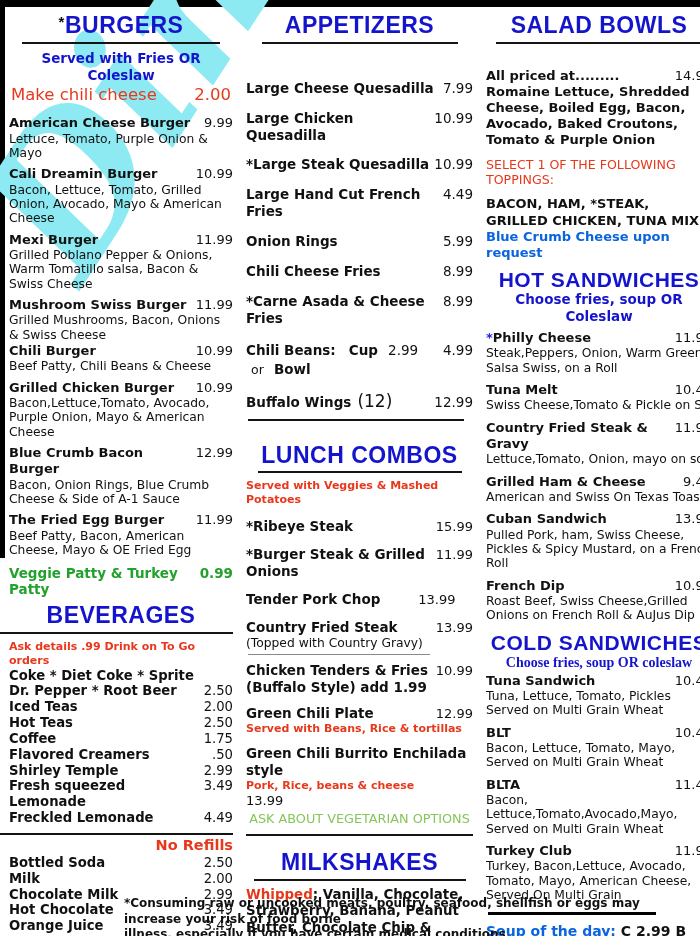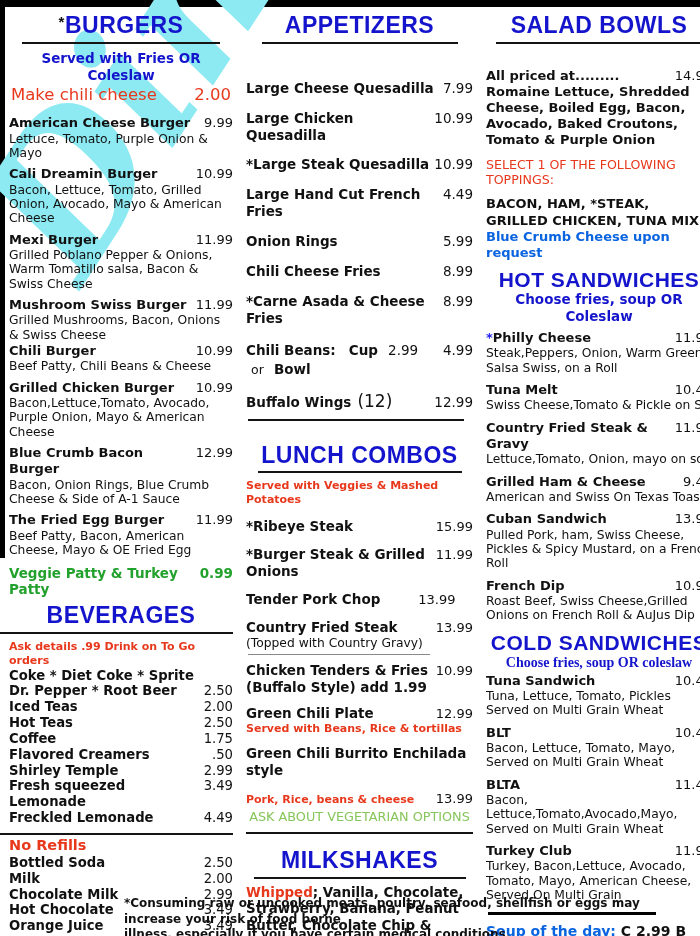--- a/index.html
+++ b/index.html
@@ -46,21 +46,21 @@
   .item{margin-top:6px;}
   .item.tight{margin-top:1px;}
 
   .chili-row{display:flex;justify-content:space-between;color:#e8381c;
       font-size:16.5px;line-height:1.2;padding:1px 2px 5px 2px;}
   .veggie-row{display:flex;color:#22a12c;font-weight:bold;font-size:13.5px;margin-top:8px;}
   .veggie-row .vp{margin-left:14px;}
 
   .brow{display:flex;justify-content:space-between;font-size:13.2px;line-height:1.2;}
   .brow .bn{font-weight:bold;}
-  .no-refills{text-align:left;font-weight:bold;font-size:14.5px;color:#e8381c;line-height:1.3;}
+  .no-refills{text-align:right;font-weight:bold;font-size:14.5px;color:#e8381c;line-height:1.3;}
 
   .approw{display:flex;justify-content:space-between;align-items:baseline;margin-bottom:13px;}
   .approw .nm{font-size:13.5px;}
   .approw .pr{font-size:13.5px;}
   .cb-or{font-size:12.5px;margin:0 5px;}
   .ct{font-size:17px;margin-left:6px;margin-top:44px;}
 
   .lrow{display:flex;justify-content:space-between;align-items:baseline;margin-top:11px;}
   .lrow.inset{justify-content:flex-start;}
   .lrow.inset .pr{margin-left:38px;}
@@ -305,21 +305,21 @@
       </div>
     <div class="lnm">(Buffalo Style) add 1.99</div>
 
     <div class="lrow" style="margin-top:9px;">
         <span class="lnm">Green Chili Plate</span>
         <span class="pr">12.99</span>
       </div>
     <div class="red-note">Served with Beans, Rice &amp; tortillas</div>
 
     <div class="lnm" style="margin-top:9px;">Green Chili Burrito Enchilada style</div>
-    <div class="lrow" style="margin-top:12px;">
+    <div class="lrow" style="margin-top:0;flex-direction:column;">
         <span class="red-note">Pork, Rice, beans &amp; cheese</span>
         <span class="pr">13.99</span>
       </div>
     <div class="ask-veg">ASK ABOUT VEGETARIAN OPTIONS</div>
     <div class="rule rule-long"></div>
 
     <div class="h1" style="margin-top:14px;">MILKSHAKES</div>
     <div class="rule rule-milk"></div>
     <div class="mk-p"><span class="red">Whipped</span><span>; Vanilla, Chocolate, Strawberry, Banana, Peanut Butter, Chocolate Chip &amp; Blueberry. Topped with Whipped</span></div>
 

